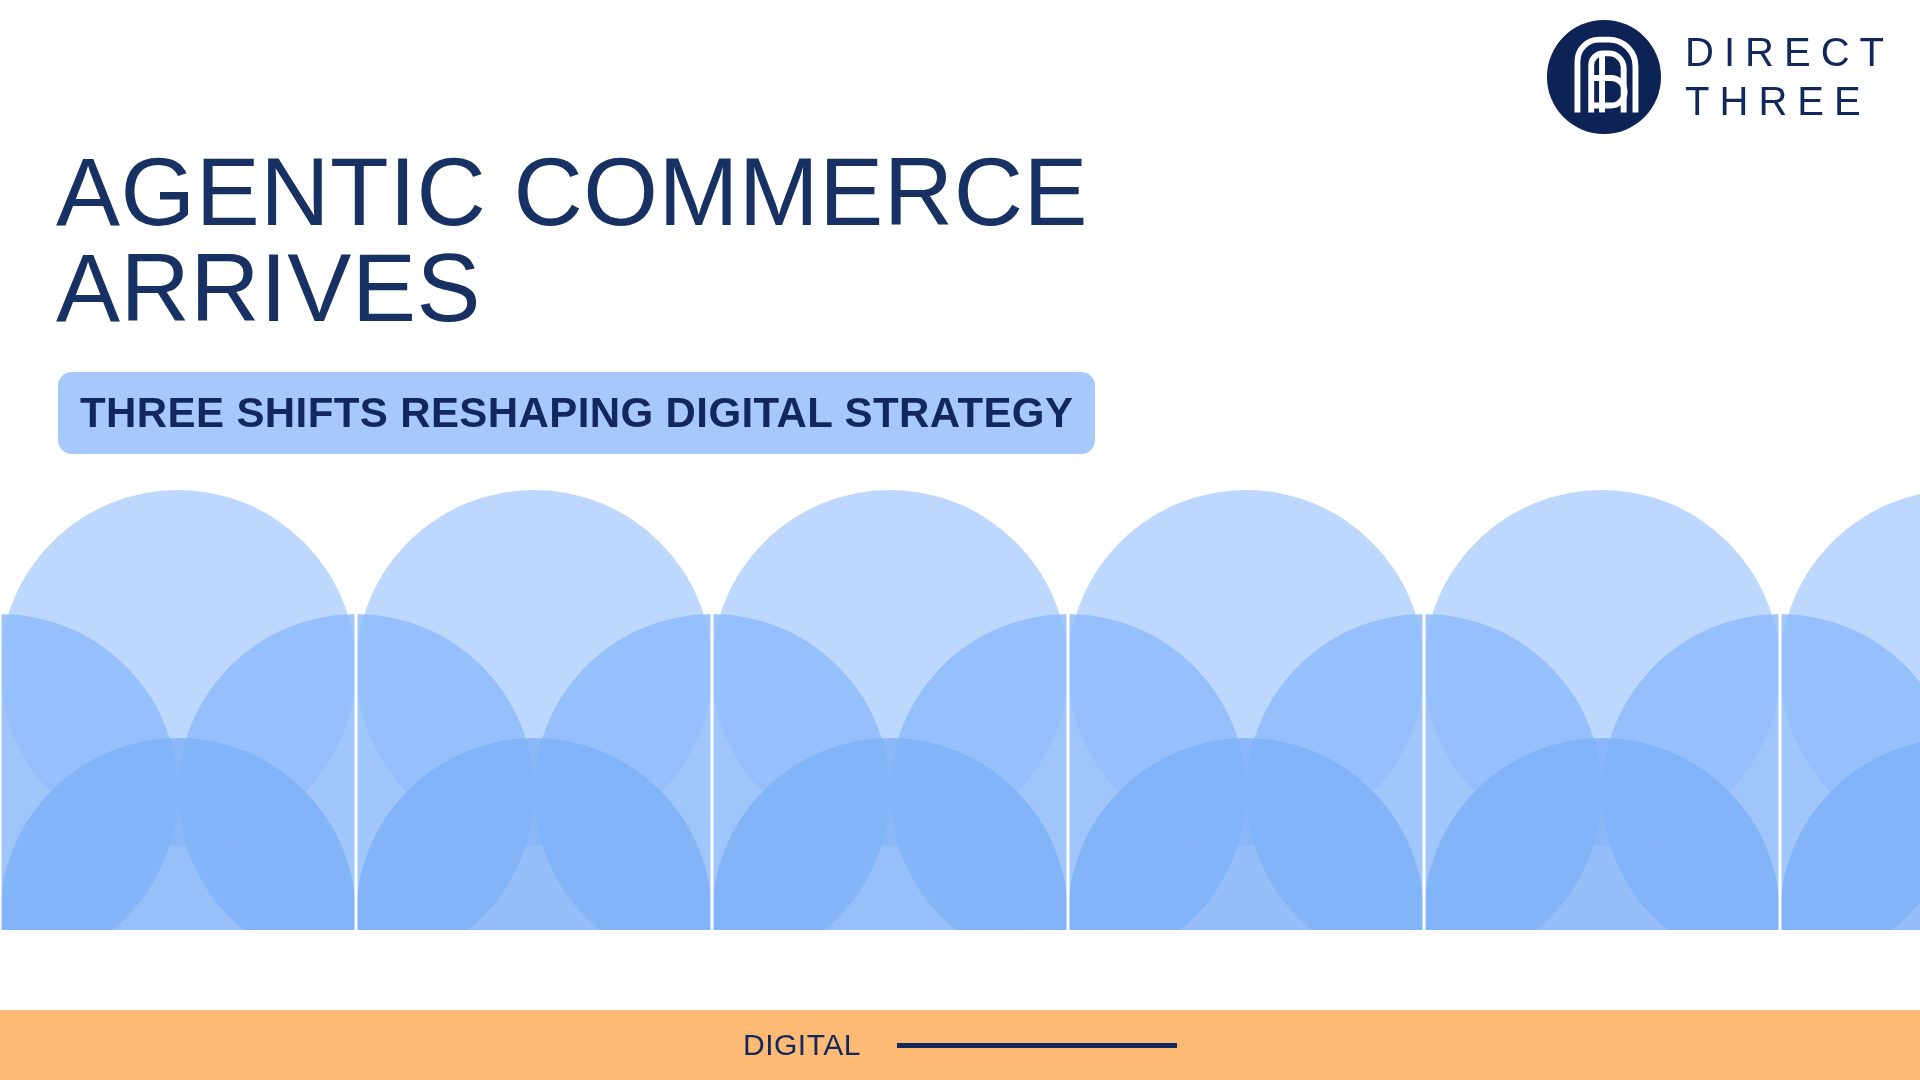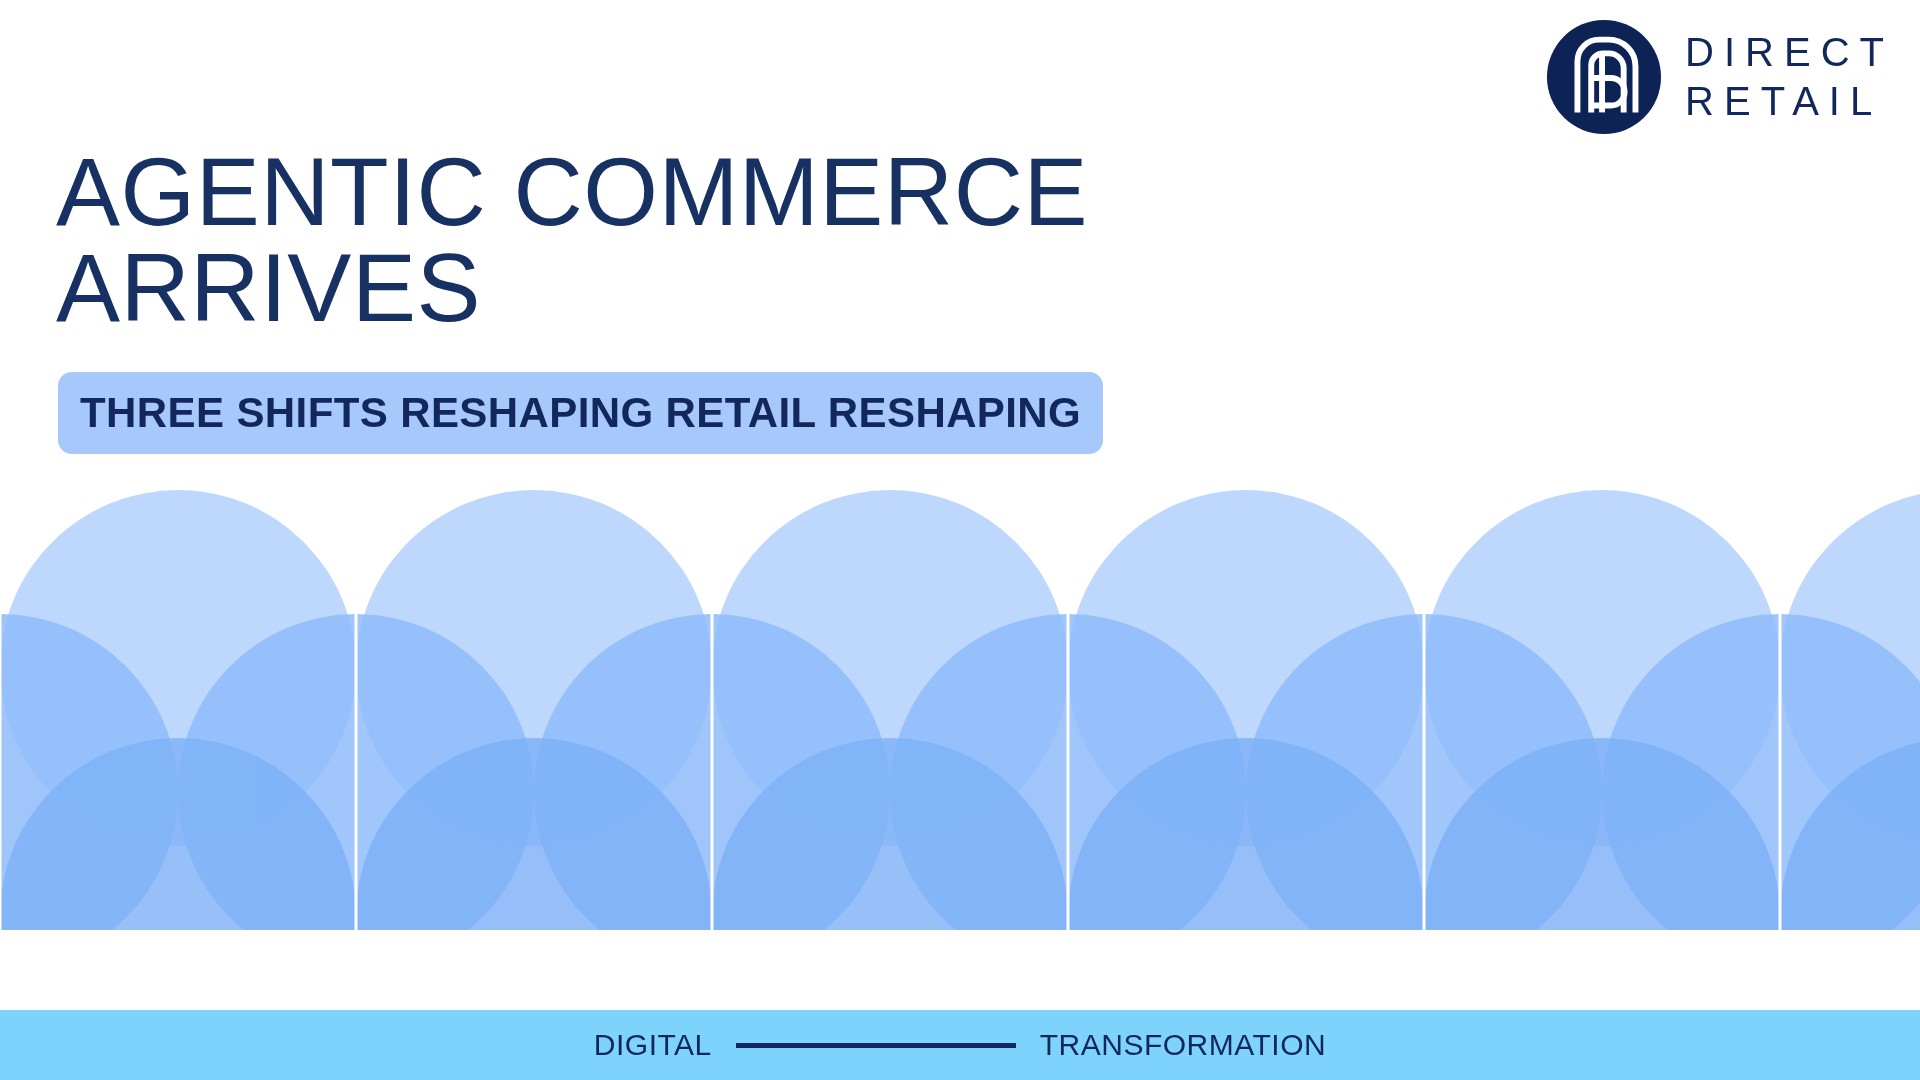--- a/index.html
+++ b/index.html
@@ -81,25 +81,25 @@
     color:#12275c;
     letter-spacing:0.4px;
     white-space:nowrap;
   }
 
   
   #bottom-bar {
     position:absolute;
     left:0; bottom:0;
     width:1920px; height:70px;
-    background:#7dd3fc;
+    background:#fdba74;
     display:flex;
     align-items:center;
     justify-content:center;
-    gap:24px;
+    gap:36px;
     z-index:6;
   }
   .bar-word {
     font-size:30px;
     color:#12275c;
     font-weight:400;
     letter-spacing:0.5px;
     white-space:nowrap;
   }
   #bar-rule {
@@ -172,32 +172,31 @@
 
         <path d="M47 96 V48 a12 12 0 0 1 12-12 h6 a15 15 0 0 1 15 15 V96"></path>
 
         <path d="M47 61 h20 a14 14 0 0 1 0 28 h-20"></path>
 
         <path d="M58 36 V96"></path>
       </g>
     </svg>
     <div id="logo-wordmark">
       <div class="logo-word">DIRECT</div>
-      <div class="logo-word">RETAIL</div>
+      <div class="logo-word">THREE</div>
     </div>
   </div>
 
   <div id="headline">
     <div class="headline-line">AGENTIC COMMERCE</div>
     <div class="headline-line">ARRIVES</div>
   </div>
 
   <div id="subtitle-pill">
-    <span id="subtitle-text">THREE SHIFTS RESHAPING RETAIL RESHAPING</span>
+    <span id="subtitle-text">THREE SHIFTS RESHAPING DIGITAL STRATEGY</span>
   </div>
 
   <div id="bottom-bar">
     <span class="bar-word">DIGITAL</span>
     <span id="bar-rule"></span>
-    <span class="bar-word">TRANSFORMATION</span>
   </div>
 
 </div>
 
 </body></html>

